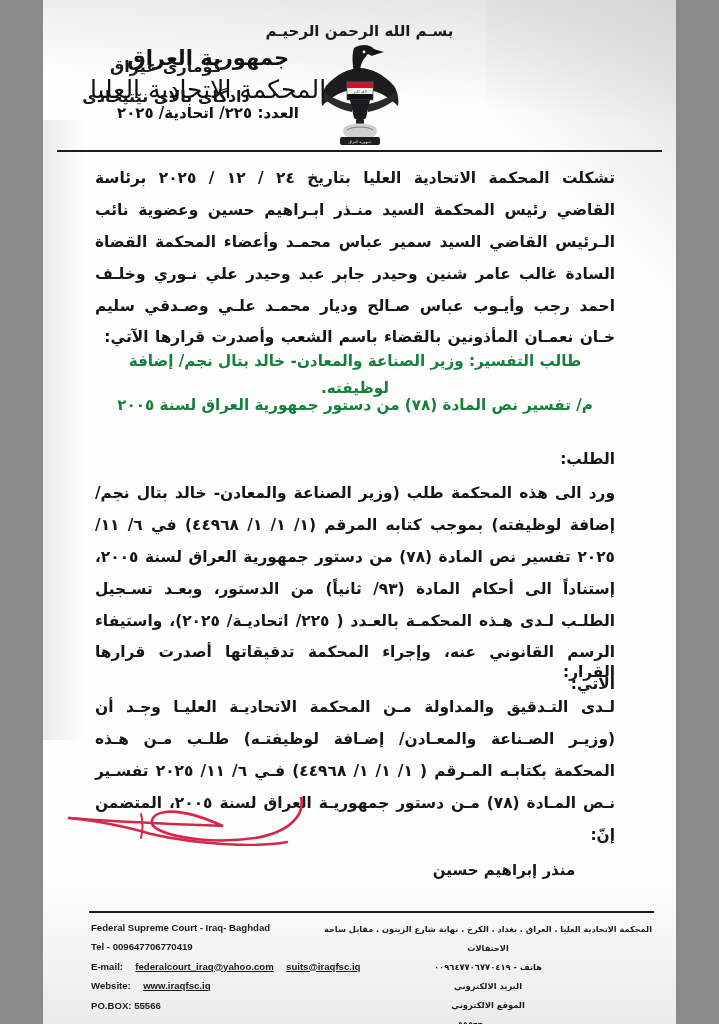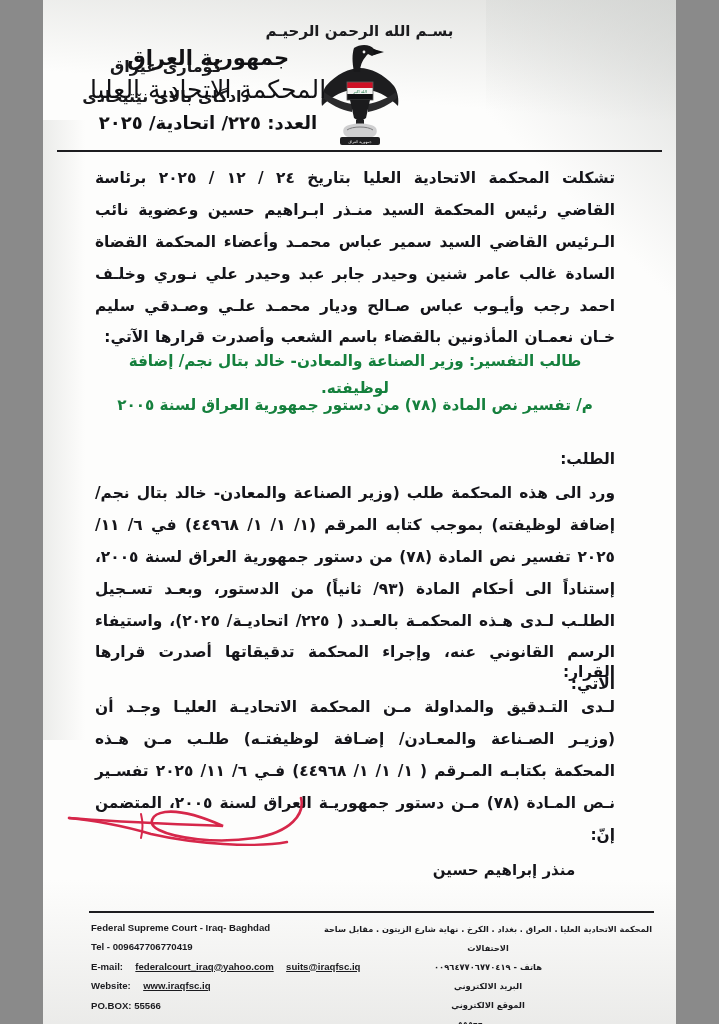--- a/index.html
+++ b/index.html
@@ -76,21 +76,21 @@
   }
   .hdr-arabic {
     position: absolute;
     top: 4px; left: 30px;
     width: 270px;
     text-align: center;
     color: #111114;
   }
   .hdr-arabic .l1 { font-size: 21px; font-weight: 700; letter-spacing: -.5px; }
   .hdr-arabic .l2 { font-size: 25px; font-weight: 400; margin-top: 5px; letter-spacing: -.5px; }
-  .hdr-arabic .l3 { font-size: 18px; font-weight: 700; margin-top: 8px; }
+  .hdr-arabic .l3 { font-size: 15px; font-weight: 700; margin-top: 0; }
 
   
   .emblem {
     position: absolute;
     top: 0; left: 50%;
     transform: translateX(-50%);
     width: 92px; height: 108px;
   }
 
   .rule-top {

